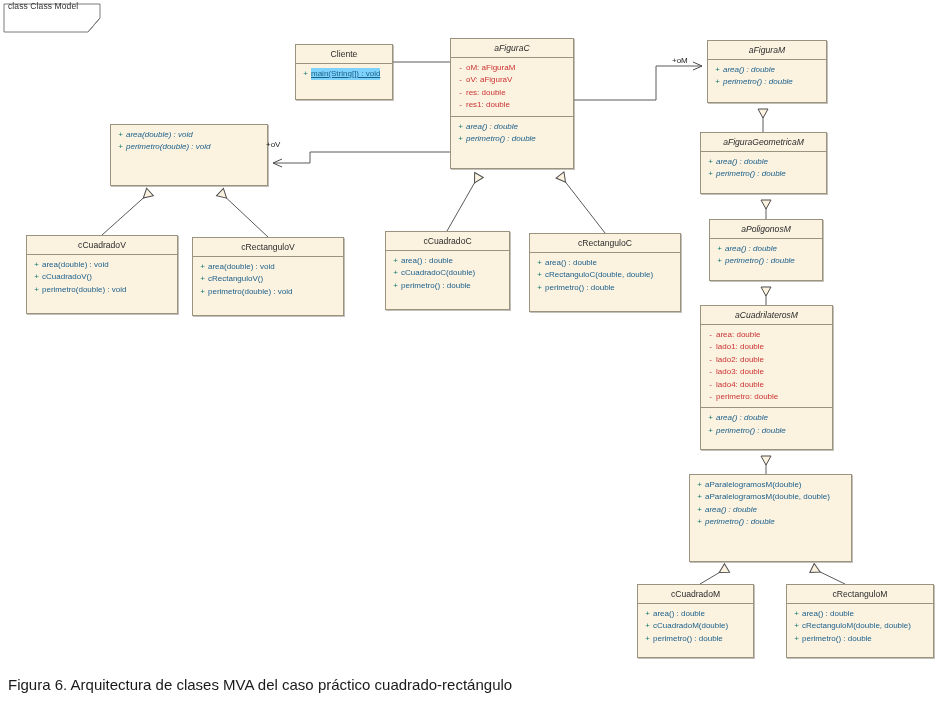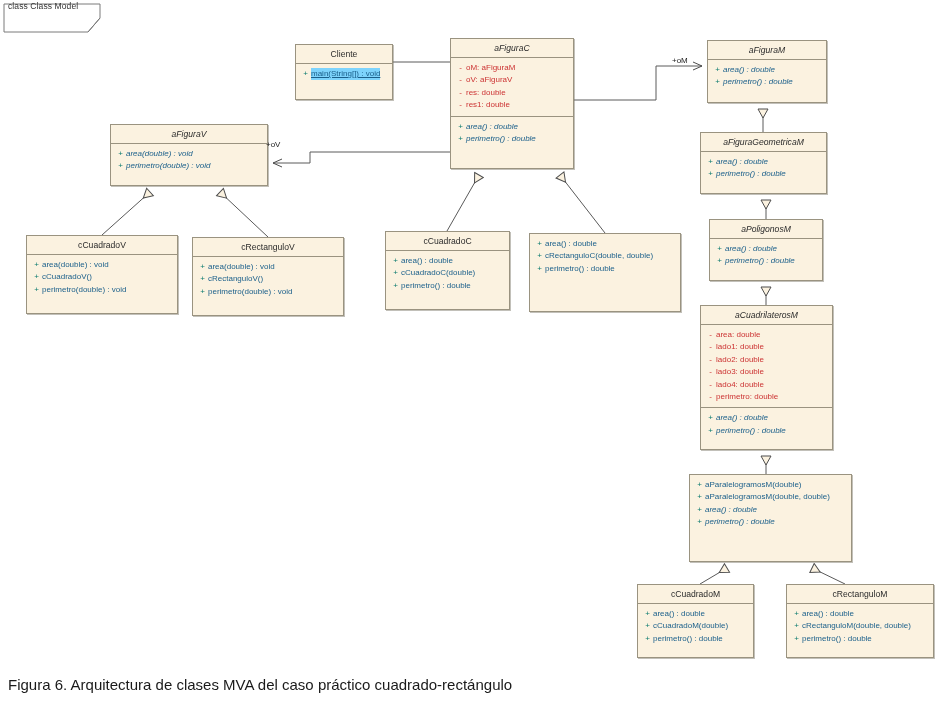--- a/index.html
+++ b/index.html
@@ -130,21 +130,20 @@
             <span class="vis pub">+</span>
             <span class="mtxt italic">area() : double</span>
           </div>
           <div class="row">
             <span class="vis pub">+</span>
             <span class="mtxt italic">perimetro() : double</span>
           </div>
         </div>
       </div>
       <div class="cls" style="left: 110px; top: 124px; width: 158px; height: 62px;">
-        <div class="hdr abs">aFiguraV</div>
         <div class="sect">
           <div class="row">
             <span class="vis pub">+</span>
             <span class="mtxt italic">area(double) : void</span>
           </div>
           <div class="row">
             <span class="vis pub">+</span>
             <span class="mtxt italic">perimetro(double) : void</span>
           </div>
         </div>
@@ -220,20 +219,21 @@
             <span class="vis pub">+</span>
             <span class="mtxt">cCuadradoC(double)</span>
           </div>
           <div class="row">
             <span class="vis pub">+</span>
             <span class="mtxt">perimetro() : double</span>
           </div>
         </div>
       </div>
       <div class="cls" style="left: 529px; top: 233px; width: 152px; height: 79px;">
+        <div class="hdr">cRectanguloC</div>
         <div class="sect">
           <div class="row">
             <span class="vis pub">+</span>
             <span class="mtxt">area() : double</span>
           </div>
           <div class="row">
             <span class="vis pub">+</span>
             <span class="mtxt">cRectanguloC(double, double)</span>
           </div>
           <div class="row">

